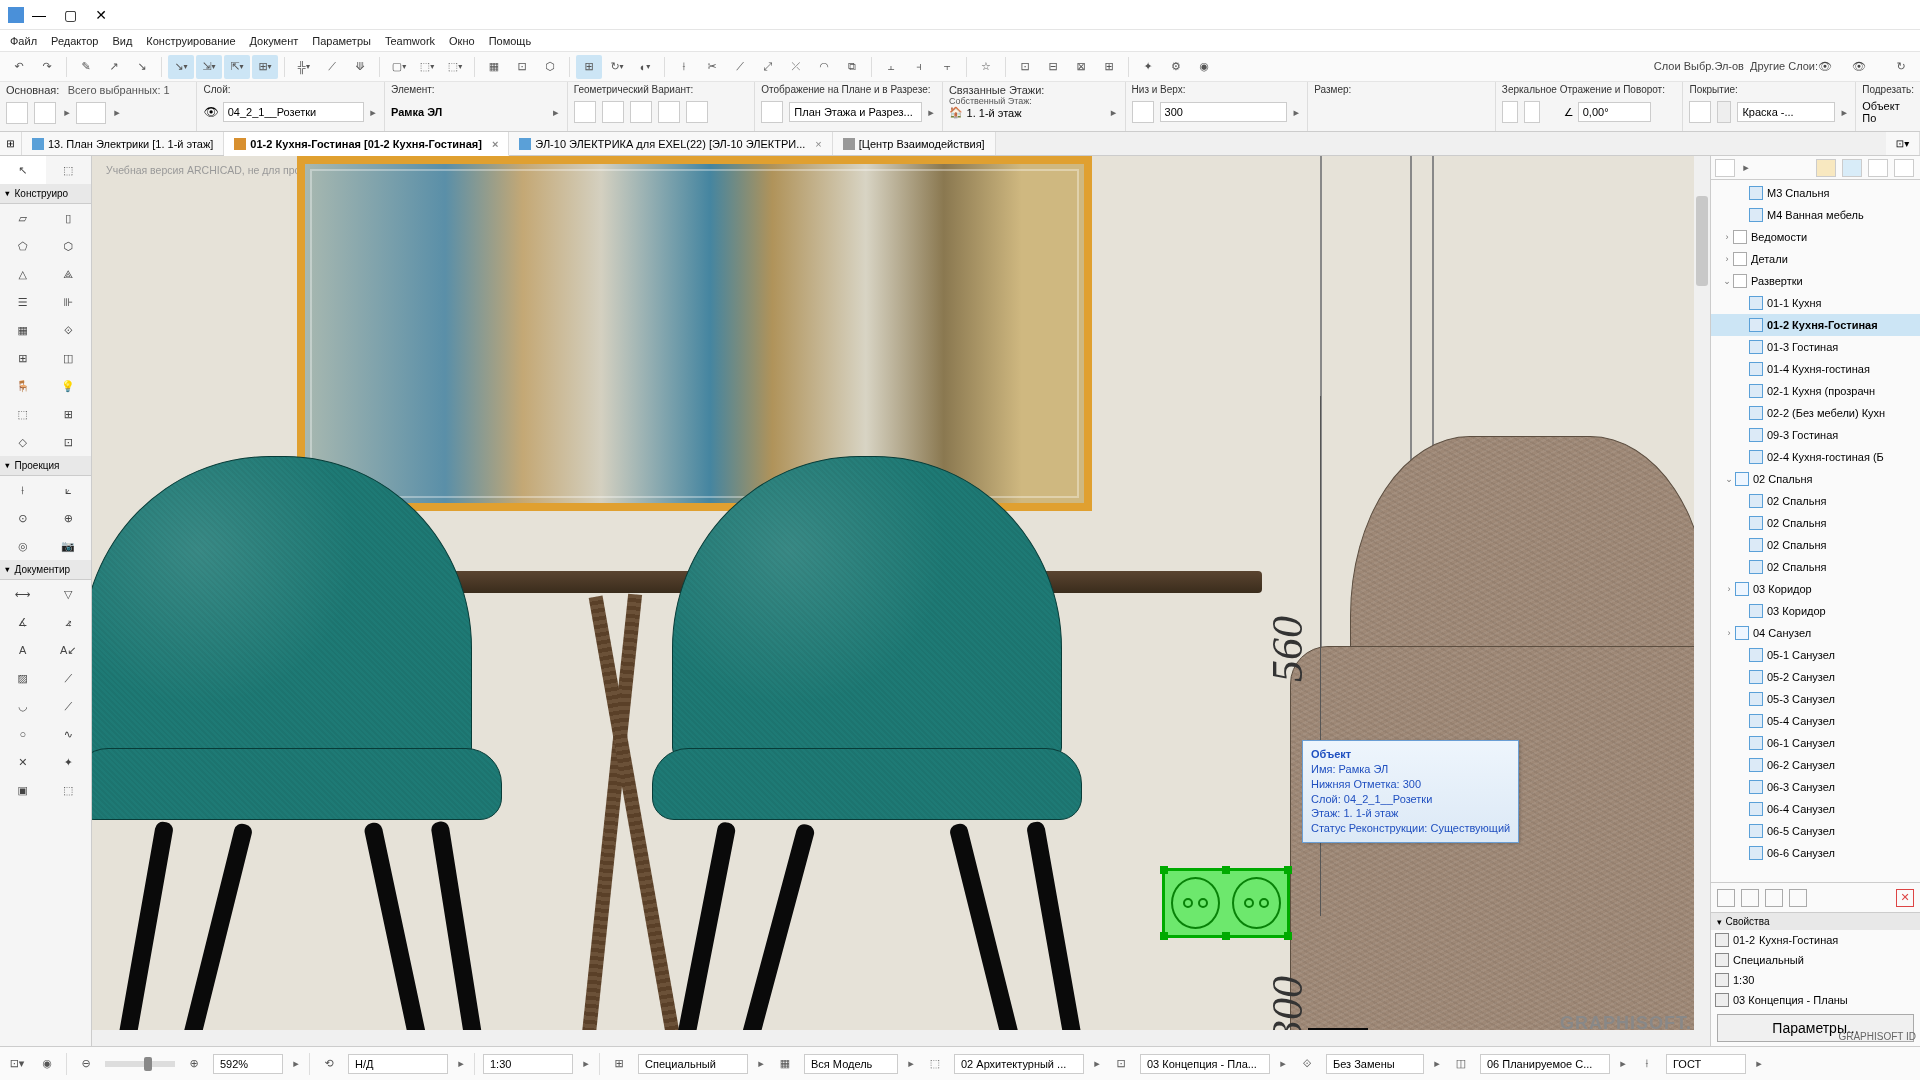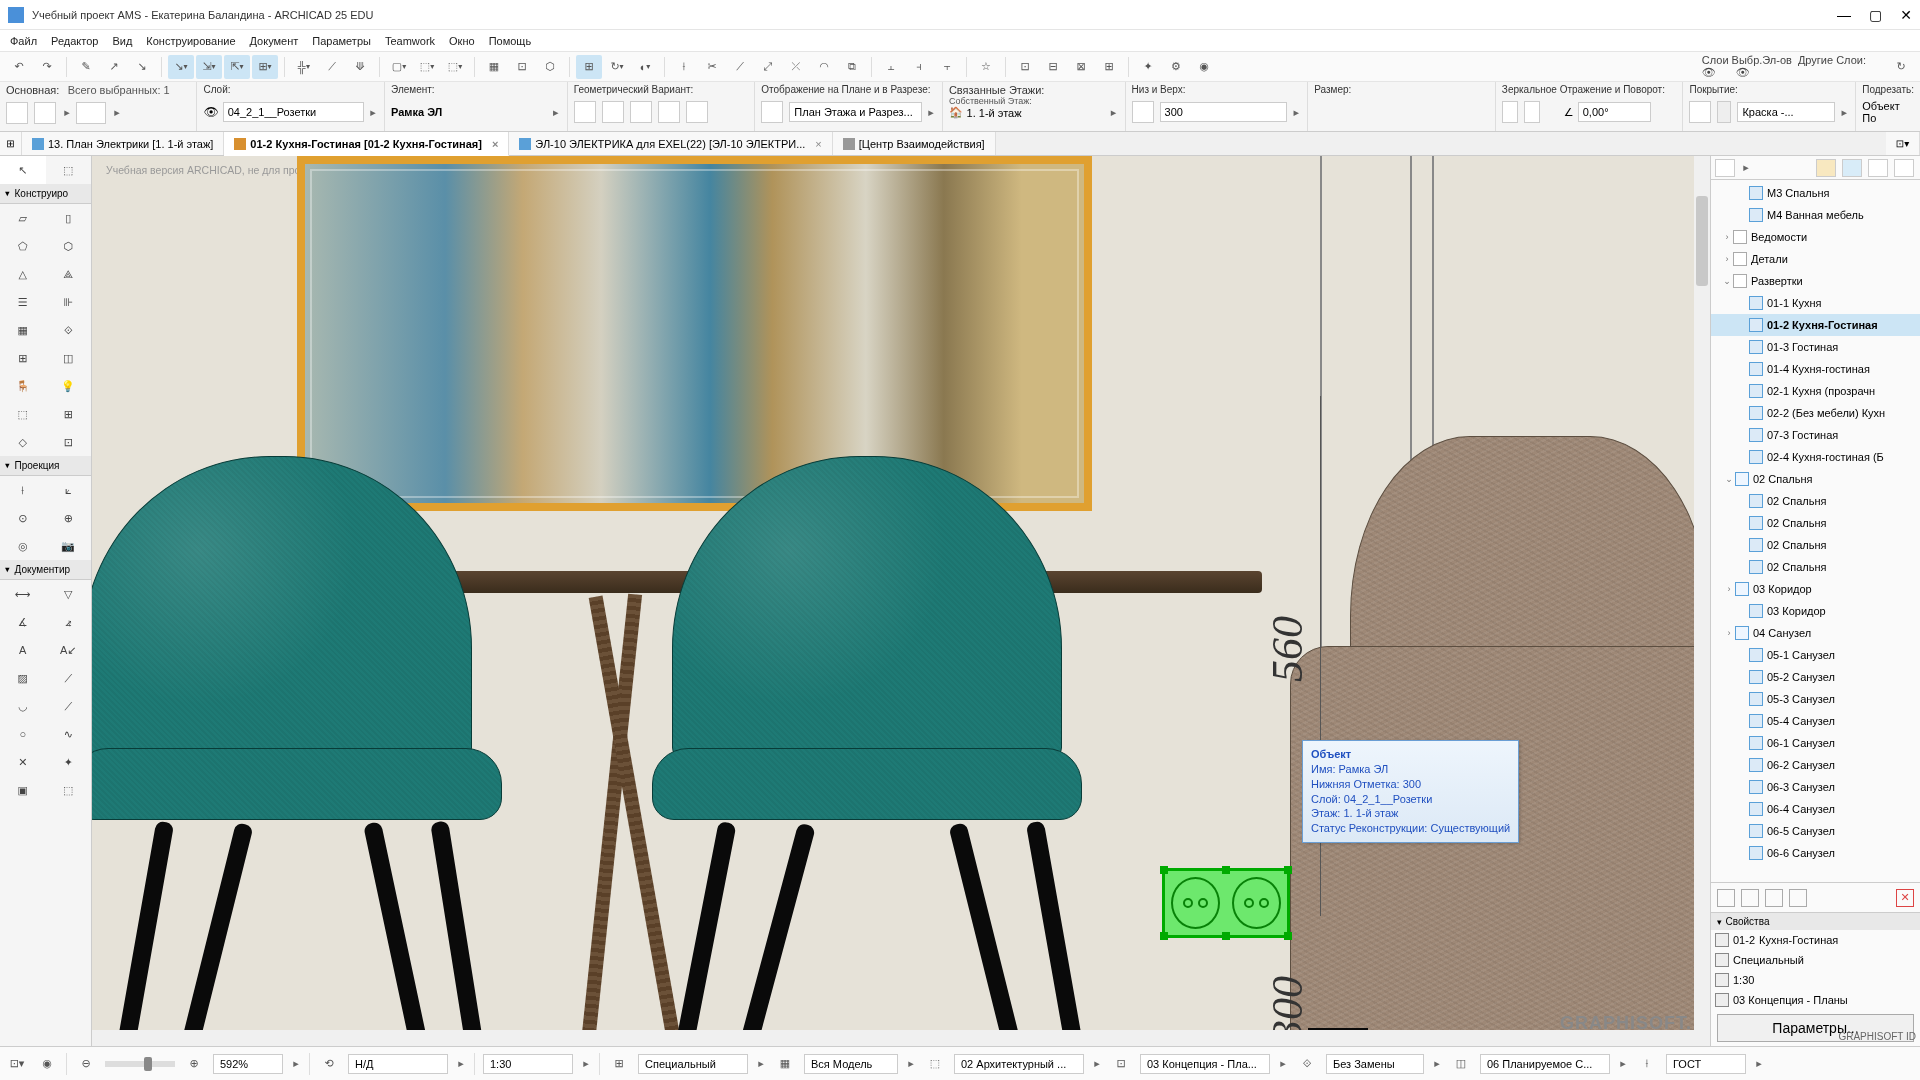--- a/index.html
+++ b/index.html
@@ -79,34 +79,33 @@
 .outlet { position:absolute; width:128px; height:70px; border:3px solid #0a0; background:#6de86d; display:flex; }
 .outlet .sock { flex:1; margin:6px; border:2px solid #088208; border-radius:50%; position:relative;}
 .outlet .sock::before, .outlet .sock::after { content:""; position:absolute; width:6px;height:6px;border:2px solid #088208; border-radius:50%; top:40%;}
 .outlet .sock::before{left:22%;} .outlet .sock::after{right:22%;}
 .outlet .handle { position:absolute; width:8px;height:8px;background:#0a0;}
 .outlet .h1{top:-5px;left:-5px;} .outlet .h2{top:-5px;right:-5px;} .outlet .h3{bottom:-5px;left:-5px;} .outlet .h4{bottom:-5px;right:-5px;} .outlet .h5{top:-5px;left:calc(50% - 4px);} .outlet .h6{bottom:-5px;left:calc(50% - 4px);}
 .dim-text { position:absolute; font-family:"Times New Roman",serif; font-style:italic; font-size:44px; color:#333; writing-mode:vertical-rl; transform:rotate(180deg);}
 .dim-line { position:absolute; width:1px; background:#555;}
 .tooltip { position:absolute; background:linear-gradient(#eef5fc,#dce9f6); border:1px solid #6a9ed4; padding:6px 8px; font-size:10px; color:#2050c0; line-height:1.35; box-shadow:1px 1px 3px rgba(0,0,0,.2); white-space:nowrap;}
 .watermark { position:absolute; right:18px; bottom:12px; font-size:18px; letter-spacing:1px; color:#888; font-weight:600;}
-.layers-box { margin-left:auto; display:flex; flex-direction:column; font-size:9px; color:#444; padding:0 8px;}
+.layers-box { margin-left:auto; display:flex; flex-direction:row; font-size:9px; color:#444; padding:0 8px;}
 .layers-box .r1{display:flex;gap:6px;}
 .layers-box .r2{display:flex;gap:20px;}
 .scrollbar-v { position:absolute; right:0; top:0; bottom:0; width:16px; background:#f0f0f0;}
 .scrollbar-v .thumb{ position:absolute; left:2px; right:2px; top:40px; height:90px; background:#c8c8c8; border-radius:3px;}
 .scrollbar-h { position:absolute; left:0; right:16px; bottom:0; height:16px; background:#f0f0f0;}
 .gs-id { position:absolute; right:4px; bottom:4px; font-size:10px; color:#666;}
 </style>
 </head>
 <body>
 
 <div class="titlebar">
   <div class="app-icon"></div>
-  <div class="title">Учебный проект AMS - Екатерина Баландина - ARCHICAD 25 EDU</div>
   <div class="win-controls">
     <span>—</span>
     <span>▢</span>
     <span>✕</span>
   </div>
 </div>
 
 <div class="menubar">
   <span>Файл</span>
   <span>Редактор</span>
@@ -550,21 +549,21 @@
         <div class="tree-item">
           <span class="tree-ind" style="width: 26px;"></span>
           <span class="tree-tw"></span>
           <span class="tree-ic"></span>
           <span>02-2 (Без мебели) Кухн</span>
         </div>
         <div class="tree-item">
           <span class="tree-ind" style="width: 26px;"></span>
           <span class="tree-tw"></span>
           <span class="tree-ic"></span>
-          <span>07-3 Гостиная</span>
+          <span>09-3 Гостиная</span>
         </div>
         <div class="tree-item">
           <span class="tree-ind" style="width: 26px;"></span>
           <span class="tree-tw"></span>
           <span class="tree-ic"></span>
           <span>02-4 Кухня-гостиная (Б</span>
         </div>
         <div class="tree-item">
           <span class="tree-ind" style="width: 12px;"></span>
           <span class="tree-tw">⌄</span>

